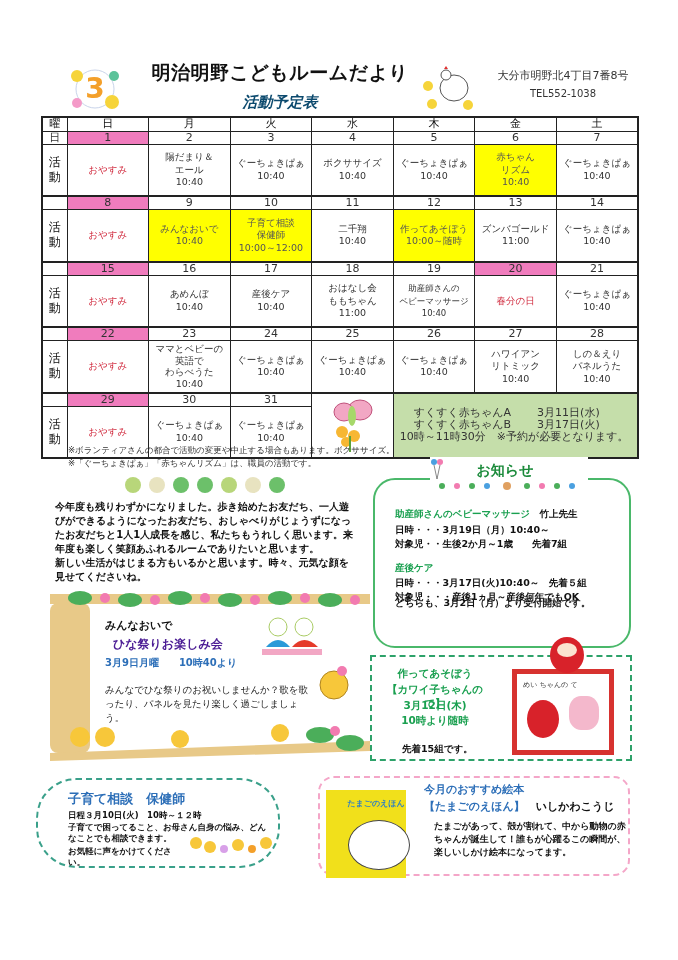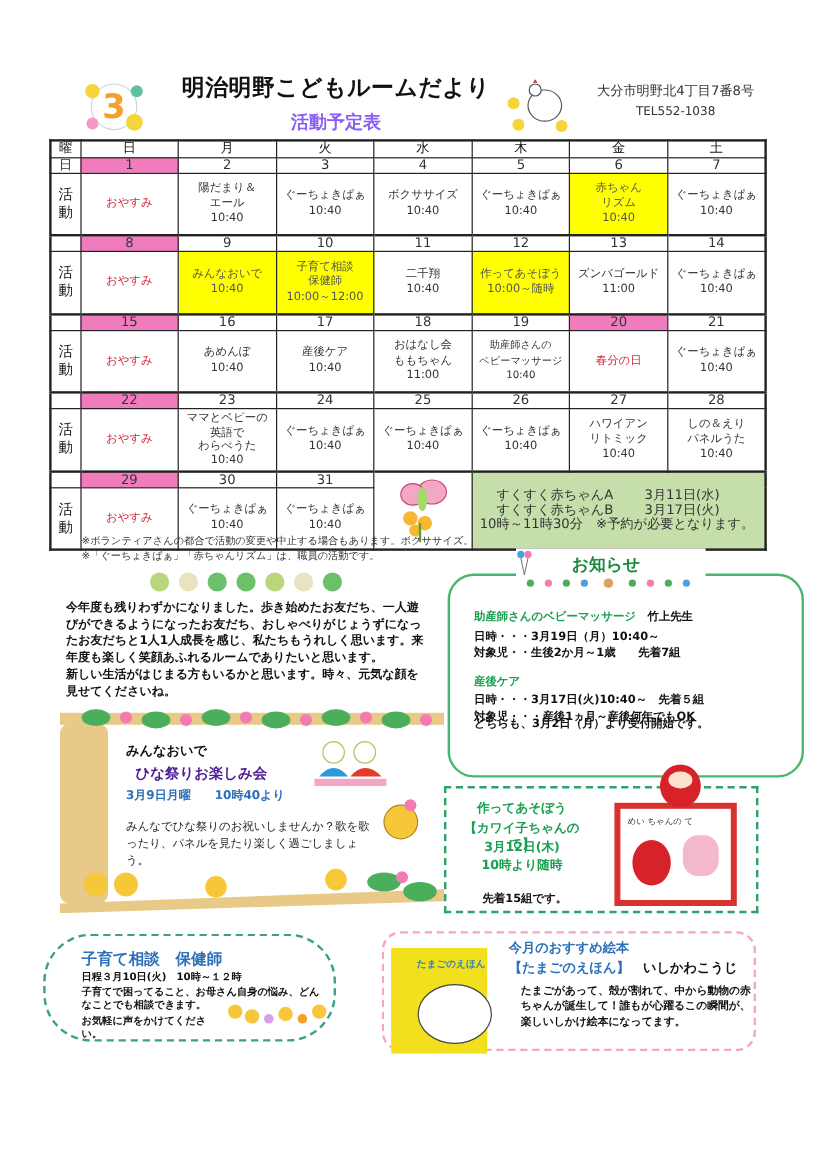--- a/index.html
+++ b/index.html
@@ -4,21 +4,21 @@
 <style>
   * { box-sizing: border-box; margin: 0; padding: 0; }
   html, body { width: 678px; height: 960px; background: #ffffff; overflow: hidden; }
   body { position: relative; font-family: "DejaVu Sans", sans-serif; color: #222; }
 
   
   .hdr-icon3 { position: absolute; left: 68px; top: 64px; width: 54px; height: 48px; }
   .title { position: absolute; left: 150px; top: 60px; width: 260px; text-align: center;
            font-family: "DejaVu Sans", sans-serif; font-weight: bold; font-size: 19px; color: #111; letter-spacing: 0.5px; }
   .subtitle { position: absolute; left: 150px; top: 93px; width: 260px; text-align: center;
-              font-weight: bold; font-size: 15px; color: #8b5cf6; }
+              font-weight: bold; font-size: 15px; color: #0c4a6e; font-style: italic; }
   .hen { position: absolute; left: 420px; top: 64px; width: 58px; height: 48px; }
   .addr { position: absolute; left: 478px; top: 68px; width: 170px; text-align: center; font-size: 11px; color: #333; }
   .tel { position: absolute; left: 478px; top: 88px; width: 170px; text-align: center; font-size: 10px; color: #333; }
 
   
   .cal { position: absolute; left: 41px; top: 116px; width: 598px; border-collapse: collapse; table-layout: fixed;
          border: 2px solid #222; }
   .cal td { border: 1px solid #222; text-align: center; vertical-align: middle; font-size: 9.5px; line-height: 12.5px; color: #333; padding: 0; }
   .cal col.c0 { width: 25px; }
   .cal tr.dow td { height: 14px; font-size: 11px; line-height: 12px; color: #111; }
@@ -45,21 +45,21 @@
   .hina .branch-top { position: absolute; left: 0; top: 5px; width: 320px; height: 26px; }
   .hina .branch-bot { position: absolute; left: 0; top: 140px; width: 320px; height: 38px; }
   .hina .t1 { position: absolute; left: 55px; top: 35px; font-size: 11px; font-weight: bold; color: #111; }
   .hina .t2 { position: absolute; left: 63px; top: 53px; font-size: 12px; font-weight: bold; color: #4c1d95; }
   .hina .t3 { position: absolute; left: 55px; top: 73px; font-size: 10px; font-weight: bold; color: #2d6fb8; }
   .hina .t4 { position: absolute; left: 55px; top: 100px; width: 210px; font-size: 9.5px; line-height: 14px; color: #222; }
   .hina .dolls { position: absolute; left: 210px; top: 32px; width: 64px; height: 42px; }
   .hina .bird { position: absolute; left: 262px; top: 80px; width: 46px; height: 40px; }
 
   
-  .oshi { position: absolute; left: 373px; top: 478px; width: 297px; height: 170px; border: 2px solid #4ab86a; border-radius: 22px; }
+  .oshi { position: absolute; left: 373px; top: 478px; width: 258px; height: 170px; border: 2px solid #4ab86a; border-radius: 22px; }
   .oshi-title-bg { position: absolute; left: 430px; top: 457px; width: 158px; height: 40px; background: #fff; }
   .oshi-title { position: absolute; left: 430px; top: 462px; width: 150px; text-align: center; font-size: 14px; font-weight: bold; color: #1a8a3a; }
   .oshi-deco { position: absolute; left: 432px; top: 480px; width: 150px; height: 12px; }
   .oshi .l { position: absolute; left: 20px; font-size: 9.5px; font-weight: bold; color: #111; white-space: nowrap; }
   .oshi .g { color: #1aa050; }
 
   
   .tsuku { position: absolute; left: 370px; top: 655px; width: 262px; height: 106px; border: 2px dashed #2ea26a; }
   .tsuku .tx { position: absolute; left: 8px; width: 110px; text-align: center; font-size: 10.5px; font-weight: bold; color: #1aa050; }
   .tsuku .blk { position: absolute; left: 30px; top: 86px; font-size: 9.5px; font-weight: bold; color: #111; }

